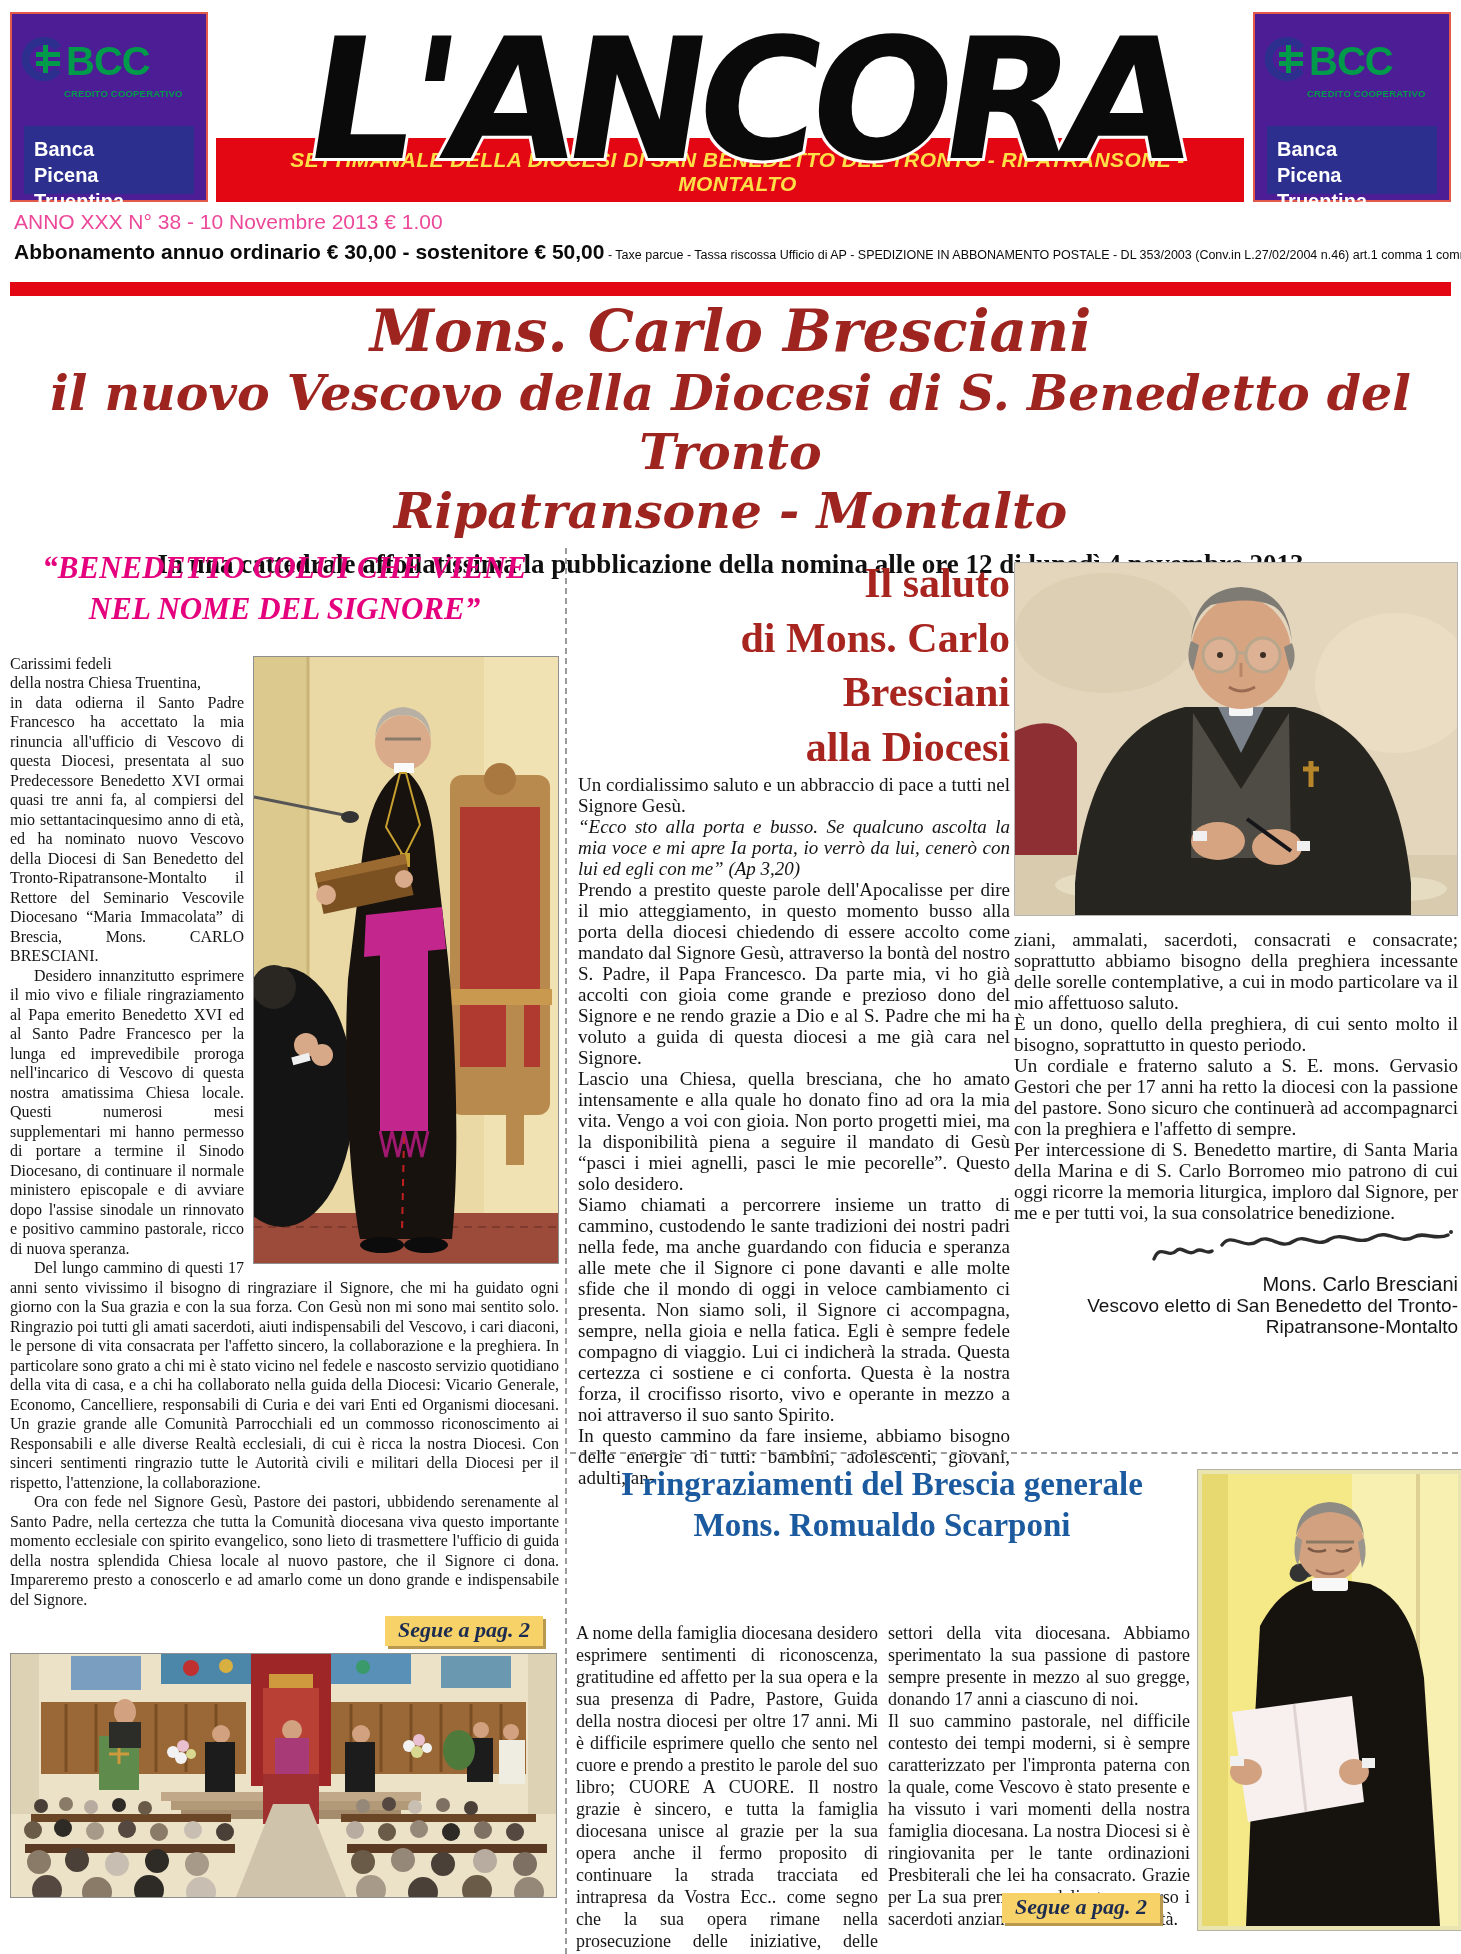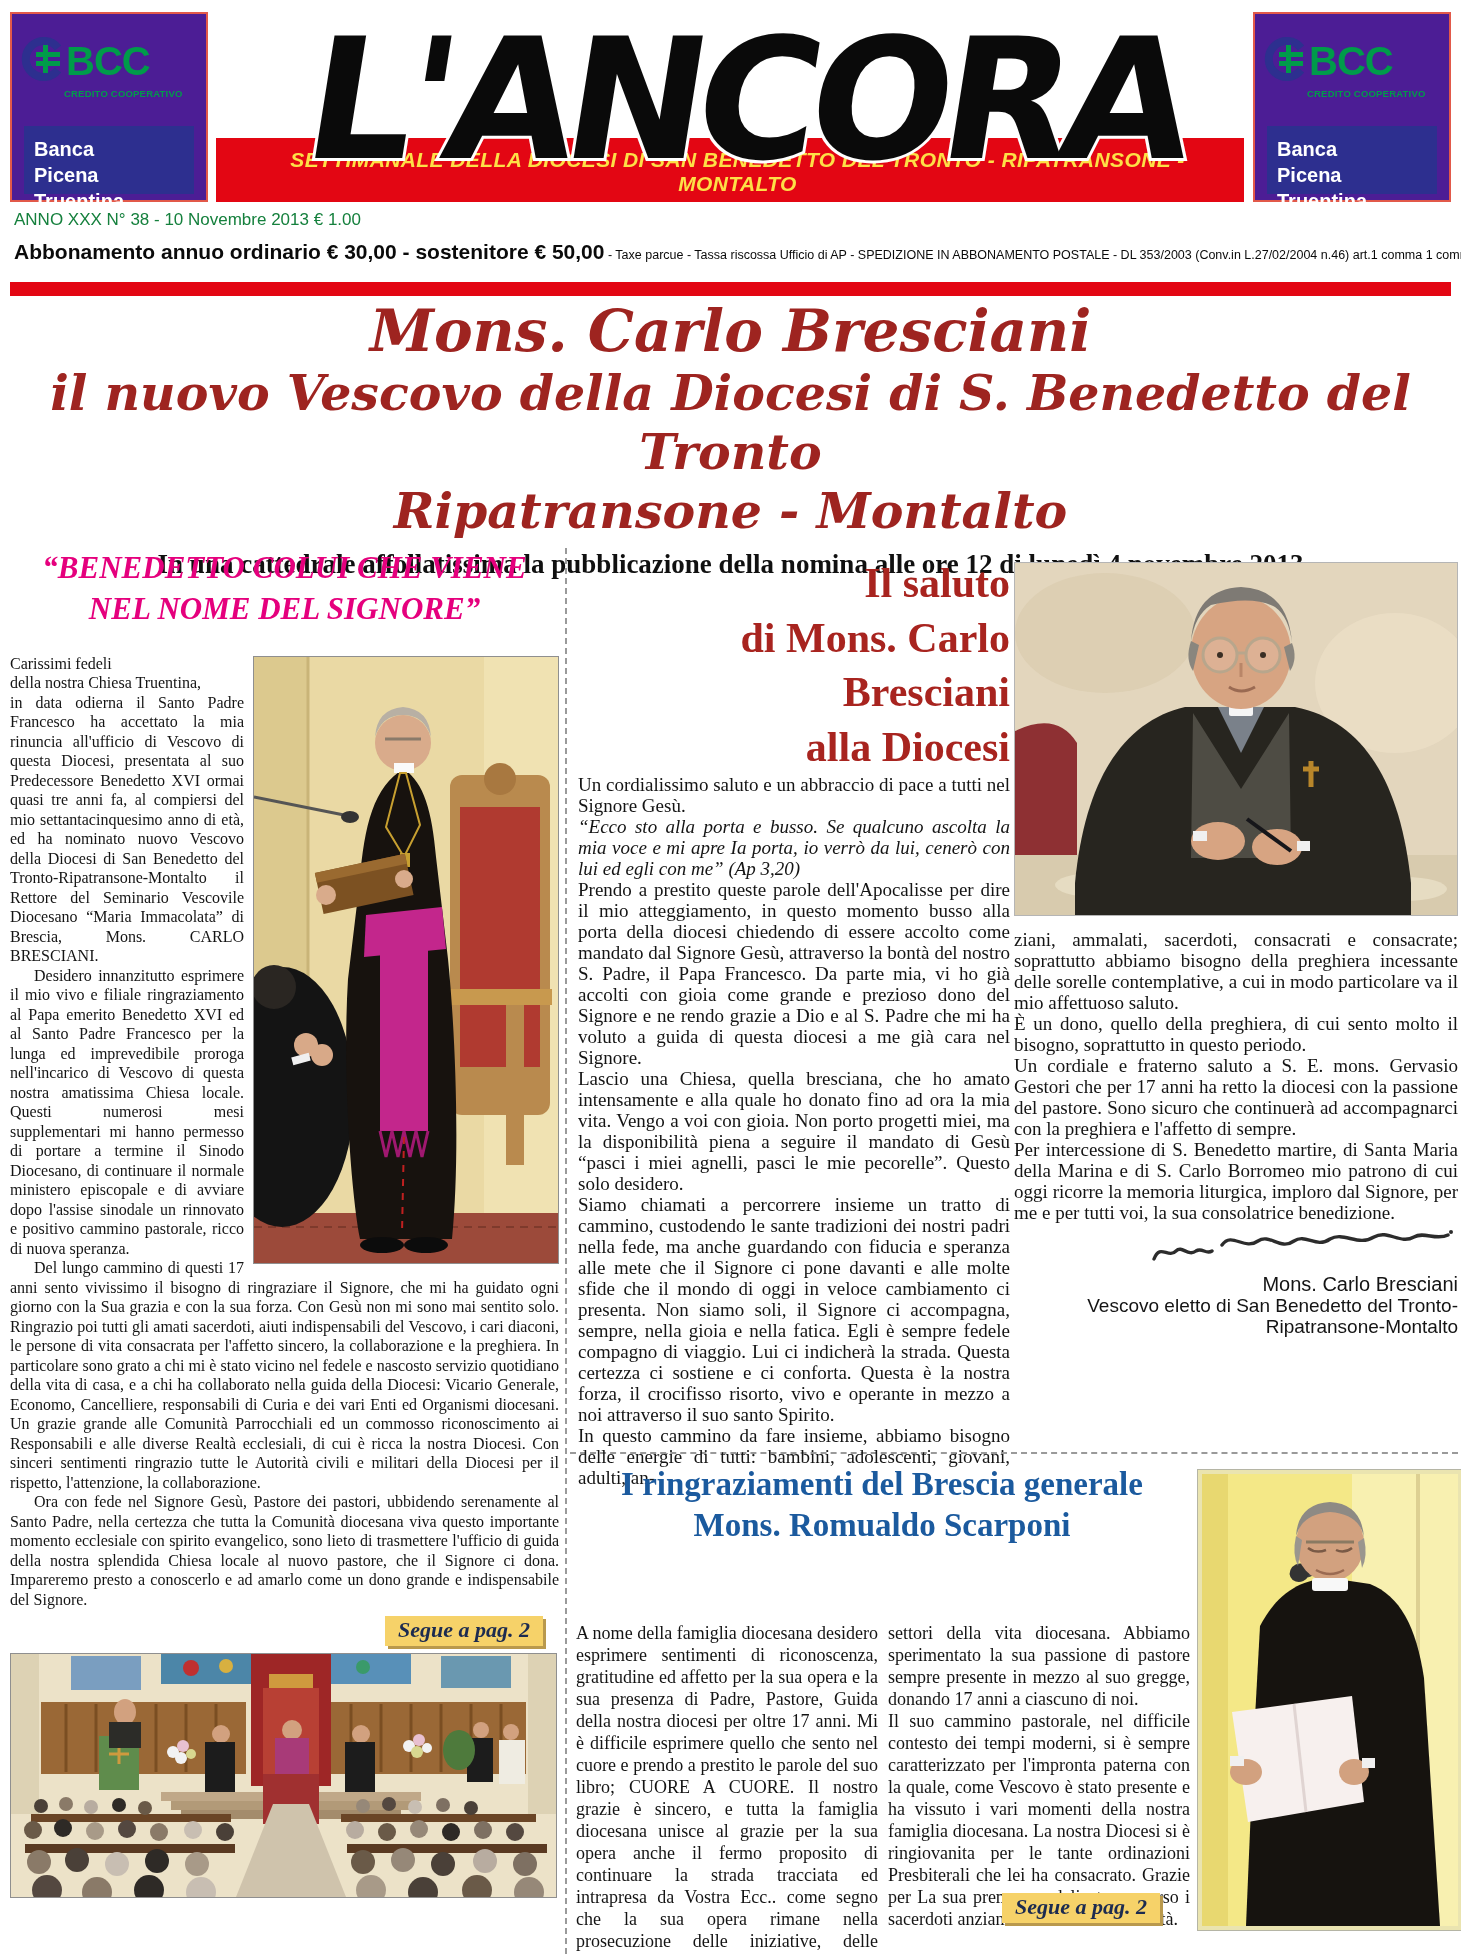--- a/index.html
+++ b/index.html
@@ -13,21 +13,21 @@
   .bcc-name{font-family:"Liberation Sans",sans-serif;font-weight:bold;font-size:40px;color:#009b4a;letter-spacing:-1px;line-height:1;}
   .bcc-sub{font-family:"Liberation Sans",sans-serif;font-weight:bold;font-size:9.5px;color:#009b4a;margin:2px 6px 0 52px;letter-spacing:.2px;}
   .bcc-blue{position:absolute;left:12px;right:12px;top:112px;height:68px;background:#2d2f8f;color:#fff;
             font-family:"Liberation Sans",sans-serif;font-weight:bold;font-size:20px;line-height:1.3;padding:10px 0 0 10px;box-sizing:border-box;}
 
   .masthead-banner{position:absolute;left:216px;top:138px;width:1028px;height:64px;background:#e30613;}
   .masthead-banner .banner-text{position:absolute;left:0;right:0;bottom:6px;text-align:center;color:#fde047;
       font-family:"Liberation Sans",sans-serif;font-weight:bold;font-style:italic;font-size:21px;letter-spacing:.4px;margin-left:15px;}
   .logo-svg{position:absolute;left:222px;top:0px;width:1016px;height:205px;}
 
-  .issue-line{position:absolute;left:14px;top:210px;font-family:"Liberation Sans",sans-serif;font-size:17px;color:#15803d;}
+  .issue-line{position:absolute;left:14px;top:210px;font-family:"Liberation Sans",sans-serif;font-size:21px;color:#ec4899;}
   .subs-line{position:absolute;left:14px;top:240px;width:1440px;white-space:nowrap;font-family:"Liberation Sans",sans-serif;color:#0a0a0a;}
   .subs-bold{font-weight:bold;font-size:21px;}
   .subs-small{font-size:12.5px;}
   .red-bar{position:absolute;left:10px;top:282px;width:1441px;height:14px;background:#e30613;}
 
   
   .lead{position:absolute;left:0;top:299px;width:1461px;text-align:center;color:#9e2420;}
   .lead .l1{font-family:"DejaVu Serif",serif;font-style:italic;font-weight:bold;font-size:58px;line-height:1.12;}
   .lead .l2{font-family:"DejaVu Serif",serif;font-style:italic;font-weight:bold;font-size:49px;line-height:1.2;}
   .lead .l3{font-family:"DejaVu Serif",serif;font-style:italic;font-weight:bold;font-size:49px;line-height:1.2;}

